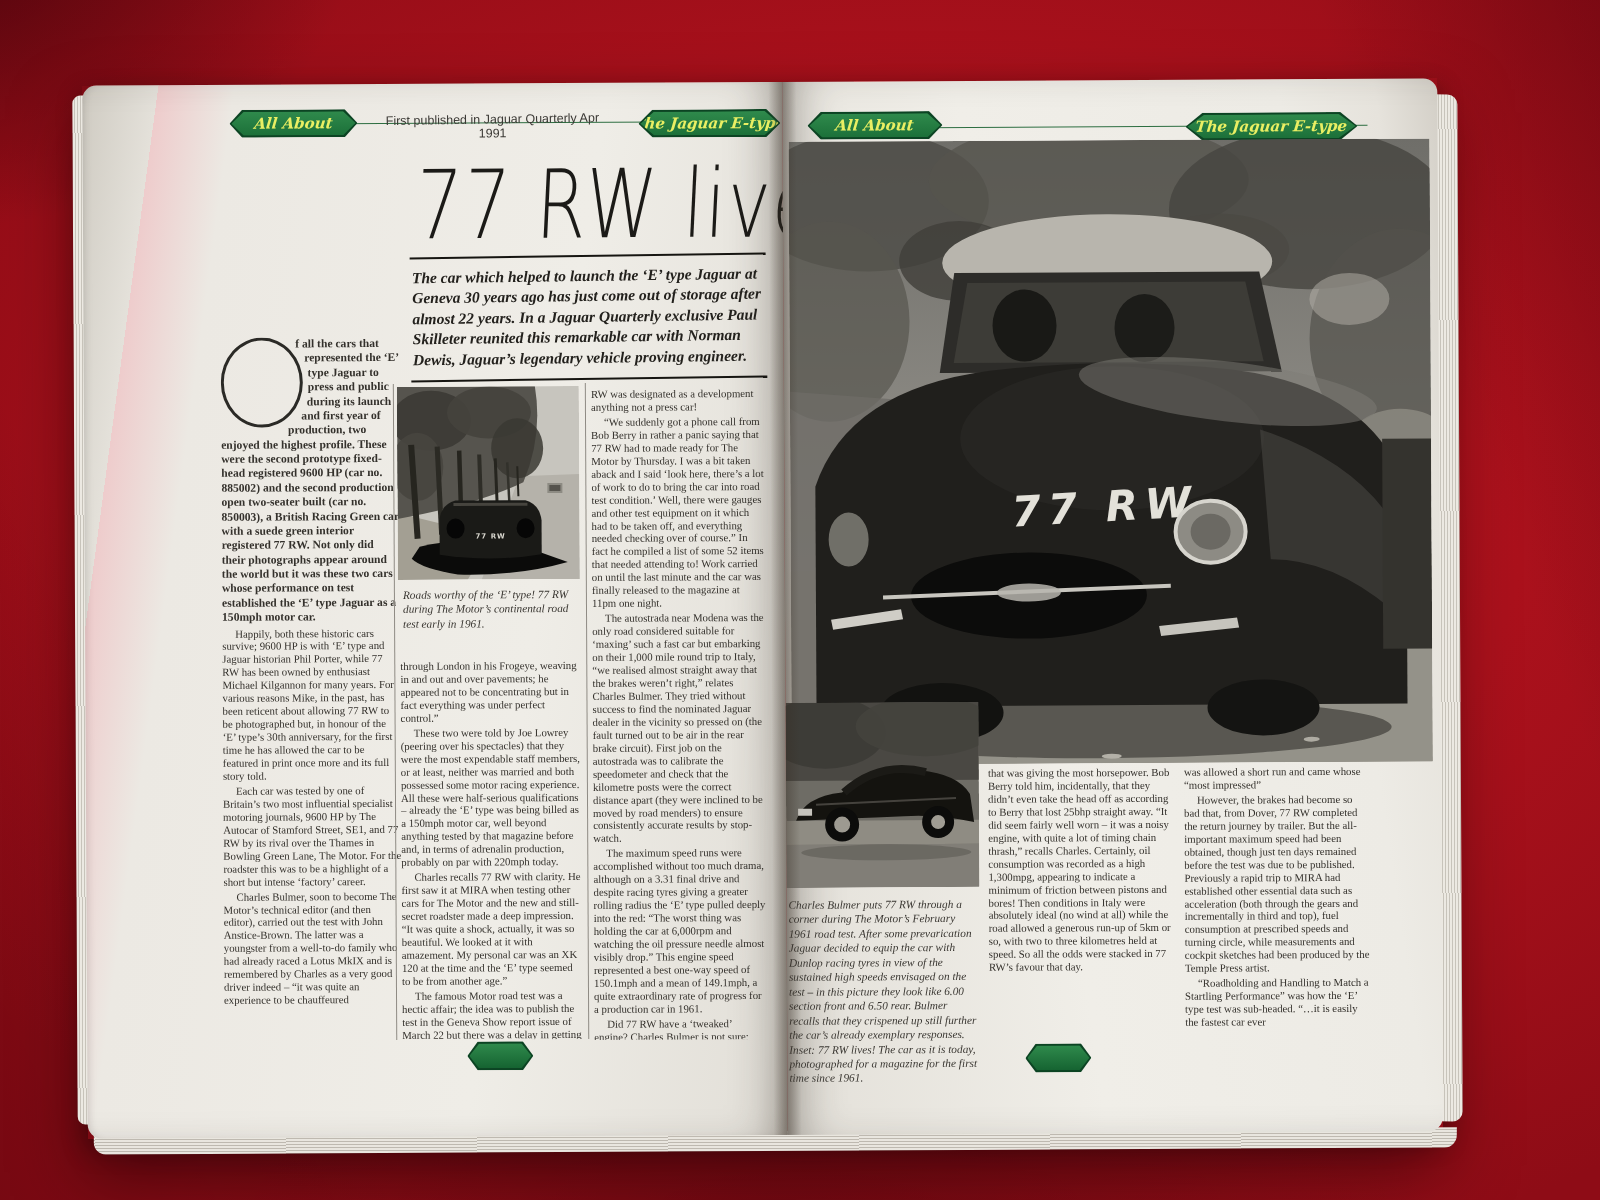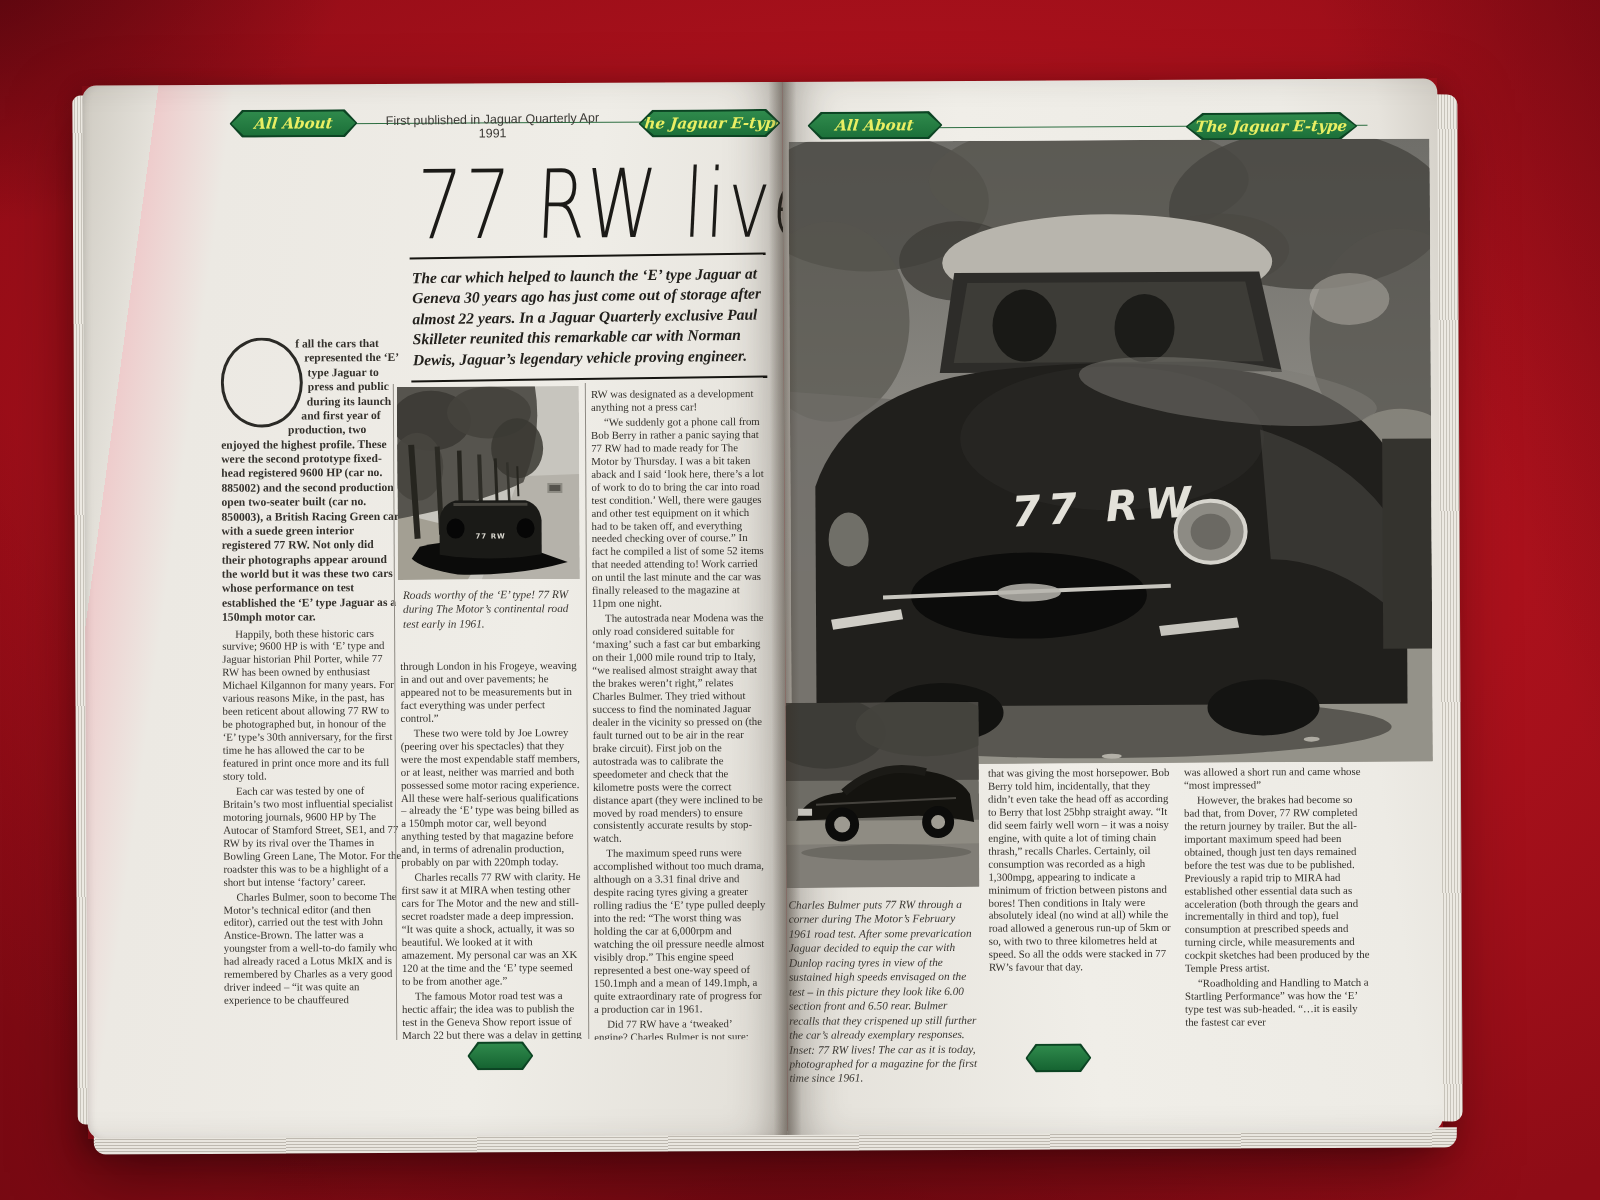--- a/index.html
+++ b/index.html
@@ -166,21 +166,21 @@
           <path d="M42,168 L42,132 Q44,118 58,114 L128,114 Q142,118 144,134 L144,168 Q94,176 42,168 Z" fill="#1a1a17"></path>
           <path d="M56,118 L130,118" stroke="#46443e" stroke-width="3" fill="none"></path>
           <ellipse cx="58" cy="142" rx="9" ry="10" fill="#060606"></ellipse>
           <ellipse cx="128" cy="142" rx="9" ry="10" fill="#060606"></ellipse>
           <text x="93" y="152" text-anchor="middle" font-family="DejaVu Sans, sans-serif" font-size="7" font-weight="bold" fill="#d9d7cf" letter-spacing="1">77 RW</text>
         </svg>
       </div>
       <div class="caption lp-cap">Roads worthy of the ‘E’ type! 77 RW during The Motor’s continental road test early in 1961.</div>
 
       <div class="col lp-col2">
-        <p>through London in his Frogeye, weaving in and out and over pavements; he appeared not to be measurements but in fact everything was under perfect control.”</p>
+        <p>through London in his Frogeye, weaving in and out and over pavements; he appeared not to be concentrating but in fact everything was under perfect control.”</p>
         <p class="ind">These two were told by Joe Lowrey (peering over his spectacles) that they were the most expendable staff members, or at least, neither was married and both possessed some motor racing experience. All these were half-serious qualifications – already the ‘E’ type was being billed as a 150mph motor car, well beyond anything tested by that magazine before and, in terms of adrenalin production, probably on par with 220mph today.</p>
         <p class="ind">Charles recalls 77 RW with clarity. He first saw it at MIRA when testing other cars for The Motor and the new and still-secret roadster made a deep impression. “It was quite a shock, actually, it was so beautiful. We looked at it with amazement. My personal car was an XK 120 at the time and the ‘E’ type seemed to be from another age.”</p>
         <p class="ind">The famous Motor road test was a hectic affair; the idea was to publish the test in the Geneva Show report issue of March 22 but there was a delay in getting the car from Jaguar. Norman Dewis sheds some light on this – as far as he was concerned, 77</p>
       </div>
 
       <div class="vrule lp-vr2"></div>
 
       <div class="col lp-col3">
         <p>RW was designated as a development anything not a press car!</p>
         <p class="ind">“We suddenly got a phone call from Bob Berry in rather a panic saying that 77 RW had to made ready for The Motor by Thursday. I was a bit taken aback and I said ‘look here, there’s a lot of work to do to bring the car into road test condition.’ Well, there were gauges and other test equipment on it which had to be taken off, and everything needed checking over of course.” In fact he compiled a list of some 52 items that needed attending to! Work carried on until the last minute and the car was finally released to the magazine at 11pm one night.</p>

